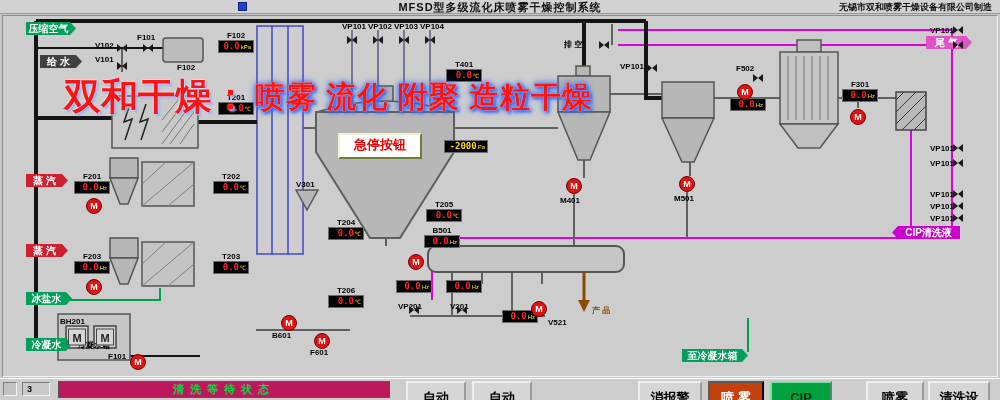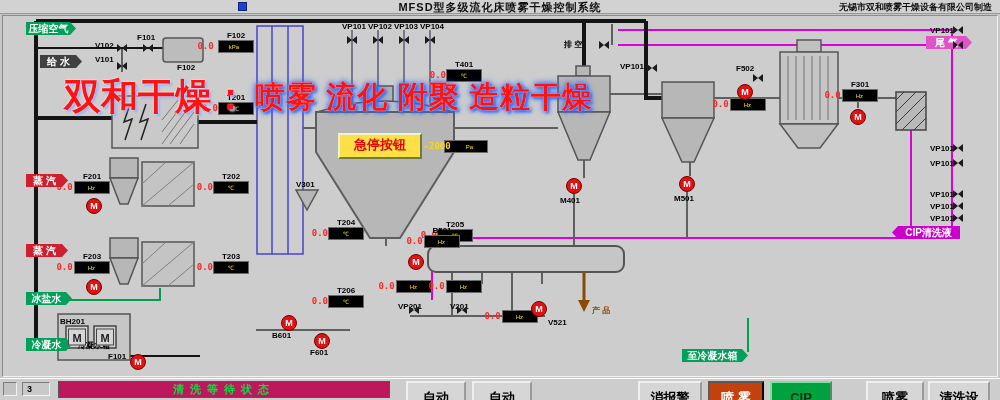--- a/index.html
+++ b/index.html
@@ -13,40 +13,40 @@
   #manufacturer{position:absolute;right:8px;top:0;font-size:9px;font-weight:bold;color:#101010;line-height:14px}
 
   
   #panel{position:absolute;left:2px;top:15px;width:996px;height:362px;background:#cdcdcd;border:1px solid;border-color:#8c8c8c #f2f2f2 #f2f2f2 #8c8c8c}
 
   #pipes{position:absolute;left:0;top:0;z-index:1}
 
   
   .display{position:absolute;z-index:6}
   .dlabel{width:100%;text-align:center;font-size:8px;line-height:9px;font-weight:bold;color:#000;white-space:nowrap}
-  .dbox{width:100%;height:13px;background:#000;border:1px solid #6a6a6a;display:flex;align-items:center;justify-content:flex-end;gap:15px;padding:0 14px}
+  .dbox{width:100%;height:13px;background:#000;border:1px solid #6a6a6a;display:flex;align-items:center;justify-content:flex-end;gap:1px;padding:0 2px}
   .dval{font-family:"DejaVu Sans Mono",monospace;font-size:9px;font-weight:bold;line-height:11px}
   .dunit{font-size:6px;line-height:8px;color:#ffe000}
   .plabel{position:absolute;z-index:6;font-size:8px;line-height:9px;font-weight:bold;color:#000;white-space:nowrap}
   .tag{position:absolute;z-index:6;height:13px;line-height:13px;color:#fff;font-size:10px;font-weight:bold;text-align:center;white-space:nowrap}
   .tag.right{clip-path:polygon(0 0,calc(100% - 6px) 0,100% 50%,calc(100% - 6px) 100%,0 100%);padding-right:5px}
   .tag.left{clip-path:polygon(6px 0,100% 0,100% 100%,6px 100%,0 50%);padding-left:5px}
   .pump{position:absolute;z-index:7;width:16px;height:16px;border-radius:50%;background:#e01212;border:1px solid #700000;color:#fff;font-size:9px;font-weight:bold;display:flex;align-items:center;justify-content:center;transform:translate(-50%,-50%)}
   .motor{position:absolute;z-index:7;width:18px;height:17px;background:#d6d6d6;border:1px solid #444;color:#222;font-size:11px;font-weight:bold;display:flex;align-items:center;justify-content:center;transform:translate(-50%,-50%)}
   .valve{position:absolute;z-index:7;display:flex;transform:translate(-50%,-50%)}
   .valve::before{content:"";width:0;height:0;border:4px solid transparent;border-right:0;border-left:5px solid #1a1a1a}
   .valve::after{content:"";width:0;height:0;border:4px solid transparent;border-left:0;border-right:5px solid #1a1a1a}
 
   
   #watermark{position:absolute;left:64px;top:72px;z-index:40;pointer-events:none;white-space:nowrap;display:flex;align-items:center;gap:6px}
   #wm-prefix{font-size:37px;font-weight:bold;color:#ff1212;text-shadow:0 0 2px #ffffff,2px 2px 2px #8fb0ff}
   #wm-body{font-size:30px;font-weight:bold;color:#ff1212;letter-spacing:1px;text-shadow:0 0 1px #ffffff,0 0 4px #2e6cff,0 0 7px #2e6cff,2px 2px 3px #2e6cff}
 
   
-  #estop{position:absolute;left:338px;top:133px;width:84px;height:26px;z-index:20;background:#fde047;border:2px solid;border-color:#eef5cc #6f7d35 #6f7d35 #eef5cc;color:#e80000;font-weight:bold;font-size:13px;font-family:"Liberation Sans",sans-serif;line-height:20px;text-align:center;cursor:pointer}
+  #estop{position:absolute;left:338px;top:133px;width:84px;height:26px;z-index:20;background:#ffffff;border:2px solid;border-color:#eef5cc #6f7d35 #6f7d35 #eef5cc;color:#e80000;font-weight:bold;font-size:13px;font-family:"Liberation Sans",sans-serif;line-height:20px;text-align:center;cursor:pointer}
 
   
   #bottombar{position:absolute;left:0;top:378px;width:1000px;height:22px;background:#cdcdcd;border-top:1px solid #fff;z-index:50}
   #mini{position:absolute;left:3px;top:3px;width:14px;height:14px;background:#c2c2c2;border:1px solid;border-color:#7d7d7d #f2f2f2 #f2f2f2 #7d7d7d}
   #counter{position:absolute;left:22px;top:3px;width:28px;height:14px;background:#c9c9c9;border:1px solid;border-color:#7d7d7d #f2f2f2 #f2f2f2 #7d7d7d;font-size:9px;font-weight:bold;line-height:12px;padding-left:4px;color:#000}
   #status{position:absolute;left:58px;top:2px;width:332px;height:17px;background:#be185d;border:1px solid #555;color:#00e53e;font-size:11px;font-weight:bold;line-height:15px;text-align:center;letter-spacing:6px}
   .btn{position:absolute;top:2px;height:17px;background:#d6d6d6;border:2px outset #efefef;font-size:13px;font-weight:bold;font-family:"Liberation Sans",sans-serif;color:#000;line-height:12px;cursor:pointer;padding:9px}
   #btn-auto-start{left:406px;width:60px}
   #btn-auto-stop{left:472px;width:60px}
   #btn-mute{left:638px;width:64px}
@@ -290,21 +290,21 @@
         <div class="dunit" style="color: rgb(255, 224, 0);">℃</div>
       </div>
     </div>
     <div class="display" style="left: 328px; top: 218px; width: 36px;">
       <div class="dlabel">T204</div>
       <div class="dbox">
         <div class="dval" style="color: rgb(255, 38, 38);">0.0</div>
         <div class="dunit" style="color: rgb(255, 224, 0);">℃</div>
       </div>
     </div>
-    <div class="display" style="left: 437px; top: 200px; width: 36px; margin-top: 20px;">
+    <div class="display" style="left: 426px; top: 200px; width: 36px;">
       <div class="dlabel">T205</div>
       <div class="dbox">
         <div class="dval" style="color: rgb(255, 38, 38);">0.0</div>
         <div class="dunit" style="color: rgb(255, 224, 0);">℃</div>
       </div>
     </div>
     <div class="display" style="left: 328px; top: 286px; width: 36px;">
       <div class="dlabel">T206</div>
       <div class="dbox">
         <div class="dval" style="color: rgb(255, 38, 38);">0.0</div>

